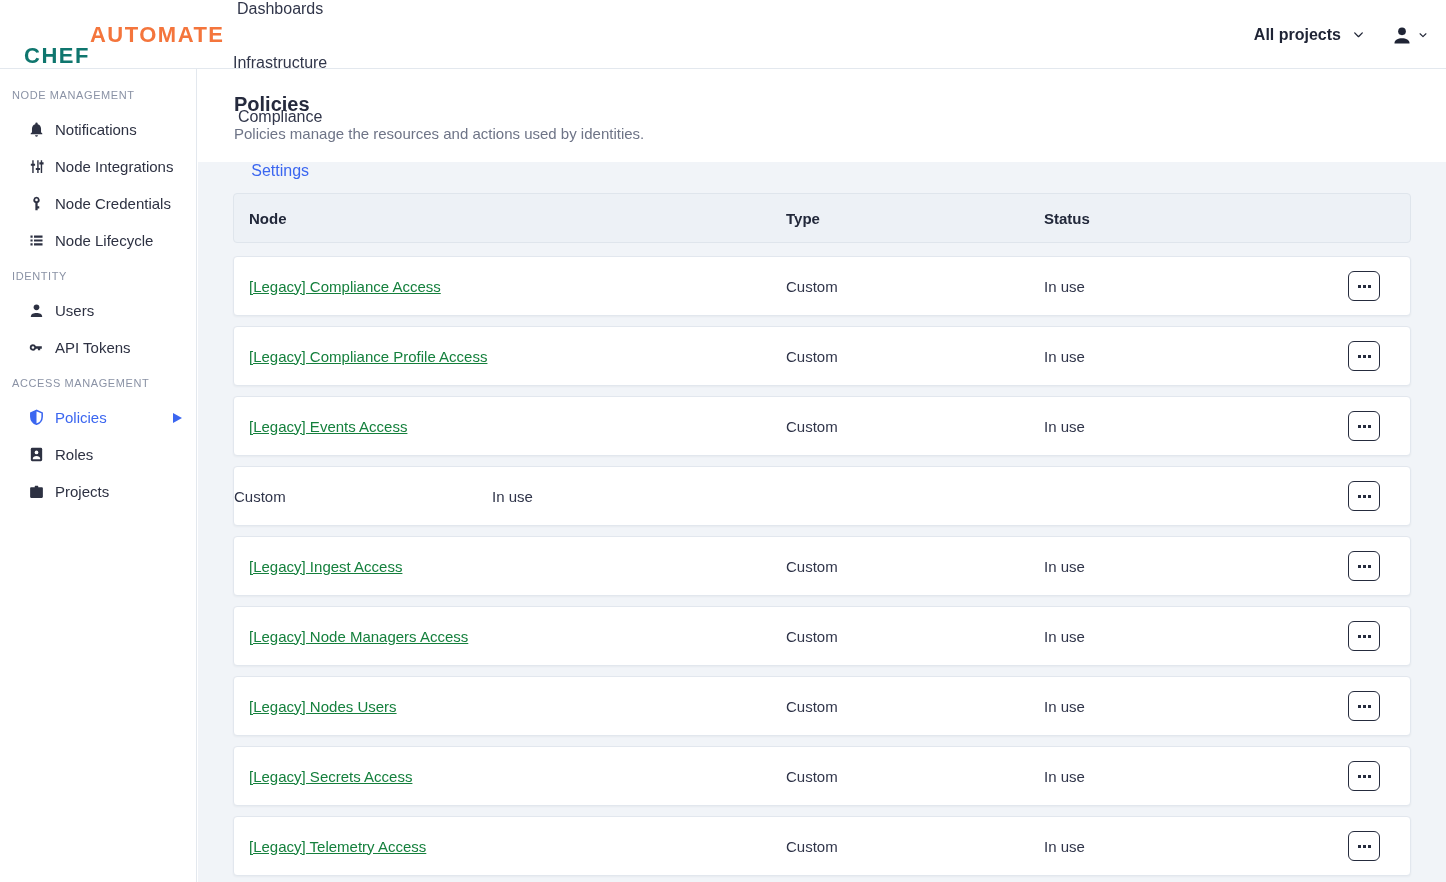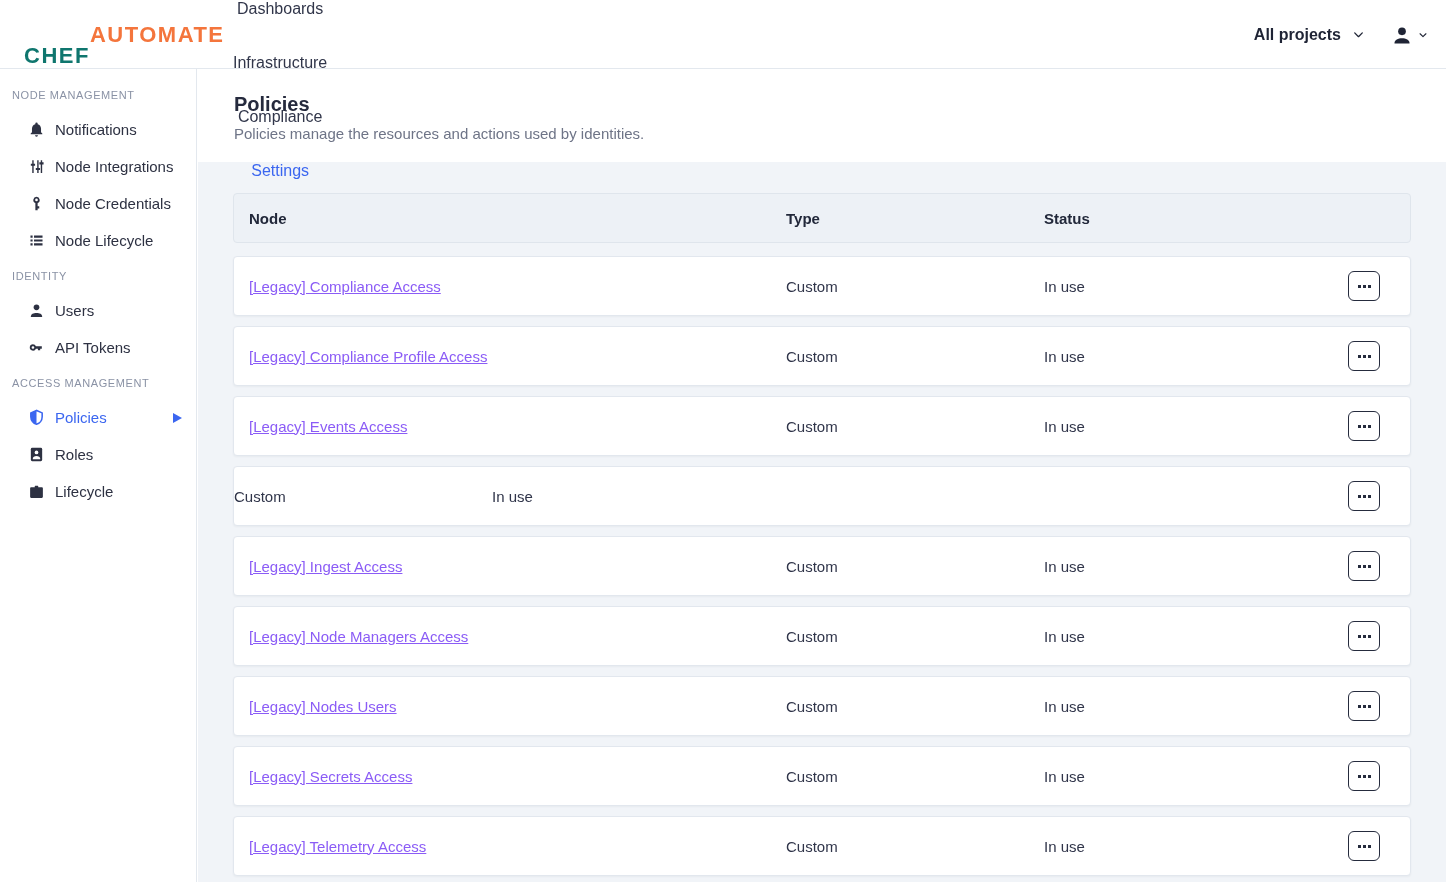--- a/index.html
+++ b/index.html
@@ -43,21 +43,21 @@
   .t-head { height:50px; background:#edf1f6; border:1px solid #dfe5ec; border-radius:4px;
     display:flex; align-items:center; font-size:15px; font-weight:700; color:#22283a; }
   .c-name { width:552px; padding-left:15px; }
   .c-type { width:258px; }
   .c-status { flex:1; }
   .c-menu { width:62px; display:flex; justify-content:flex-start; }
   .t-row { height:60px; margin-top:10px; background:#fff; border:1px solid #e2e7ee; border-radius:4px;
     display:flex; align-items:center; font-size:15px; color:#30354a;
     box-shadow:0 1px 2px rgba(44,56,82,.05); }
   .t-row:first-of-type { margin-top:13px; }
-  .t-row a { color:#8b5cf6; text-decoration:underline; cursor:pointer; }
+  .t-row a { color:#15803d; text-decoration:underline; cursor:pointer; }
   .menu-btn { width:32px; height:30px; background:#fff; border:1px solid #252b3d; border-radius:6px;
     display:flex; align-items:center; justify-content:center; gap:2px; cursor:pointer; }
   .menu-btn i { width:3px; height:3px; background:#252b3d; display:block; }
 </style>
 </head>
 <body>
 
 <div class="topbar">
   <div class="logo">
     <span class="chef">CHEF</span>
@@ -183,21 +183,21 @@
     </span>
     <span class="lbl">Roles</span>
   </div>
 
   <div class="side-item">
     <span class="icon16">
       <svg viewBox="0 0 24 24" fill="#2d3142">
           <path d="M9.5 6V4.8c0-.4.4-.8.8-.8h3.4c.4 0 .8.4.8.8V6h5c.8 0 1.5.7 1.5 1.5v12c0 .8-.7 1.5-1.5 1.5h-15C3.7 21 3 20.3 3 19.5v-12C3 6.7 3.7 6 4.5 6h5zm2-.2h1V5.8h-1z"></path>
         </svg>
     </span>
-    <span class="lbl">Lifecycle</span>
+    <span class="lbl">Projects</span>
   </div>
 
 </div>
 
 <div class="main">
   <div class="main-head">
     <div class="page-title">Policies</div>
     <div class="page-sub">Policies manage the resources and actions used by identities.</div>
   </div>
 

